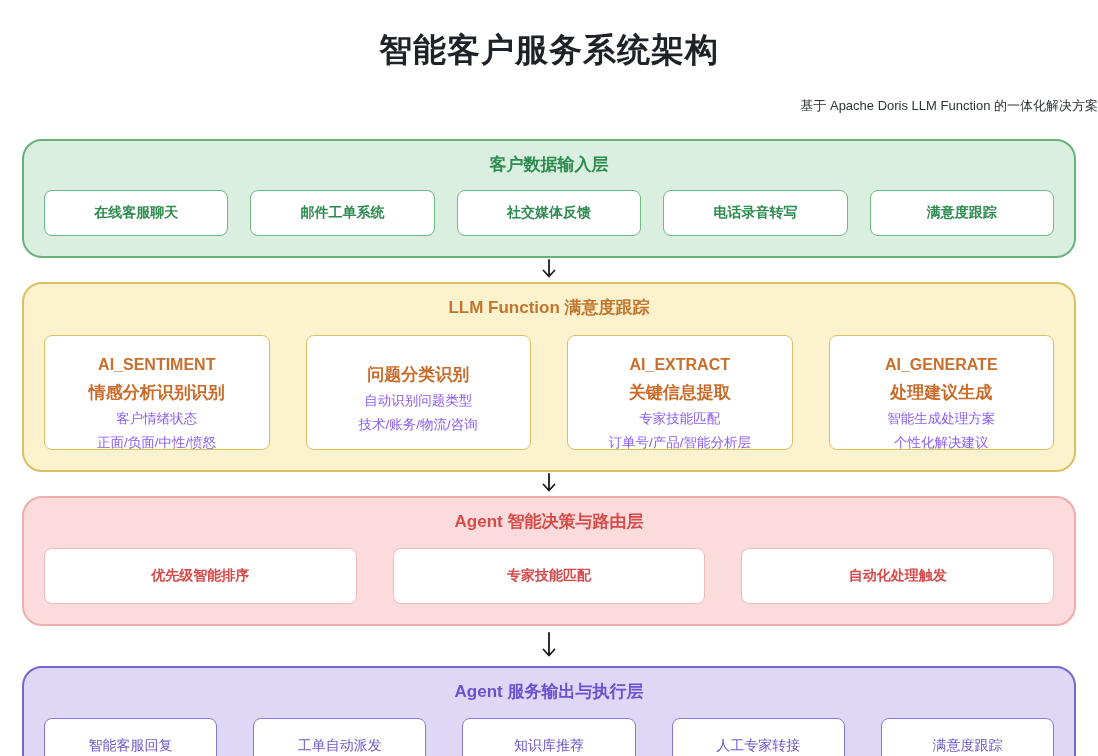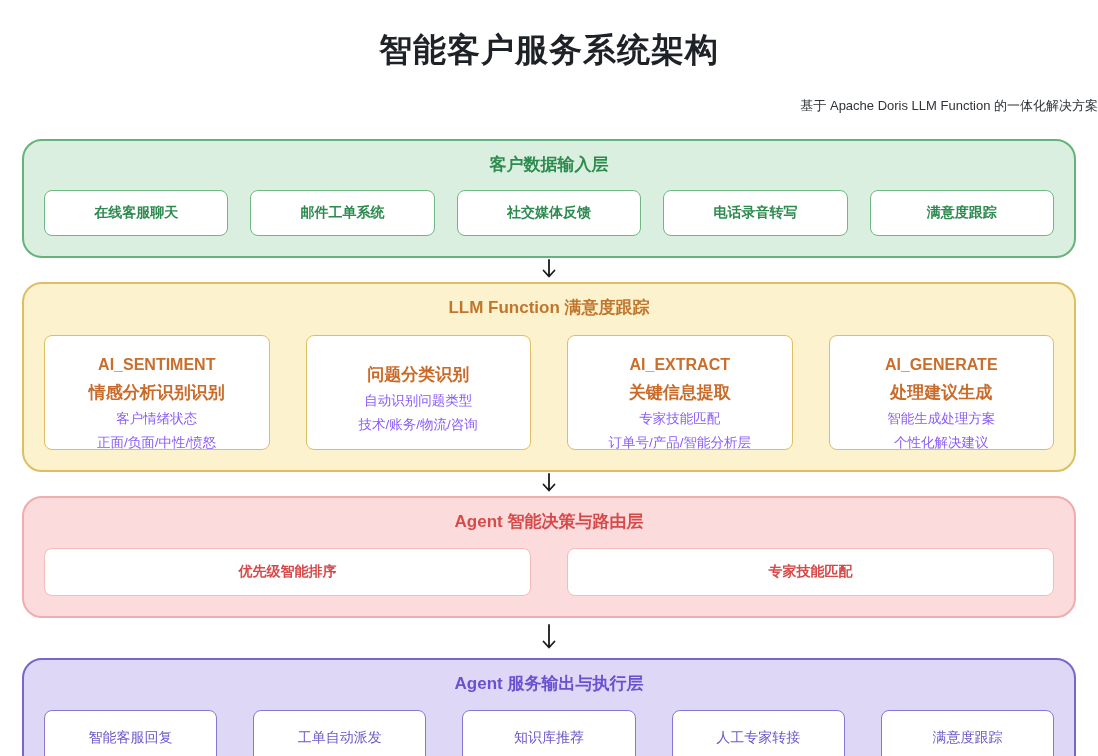--- a/index.html
+++ b/index.html
@@ -71,21 +71,21 @@
     padding: 20px 10px 18px 10px;
     height: 115px;
   }
   .card-name { font-size: 16px; font-weight: 700; color: #ca6e2b; }
   .card-sub { font-size: 17px; font-weight: 700; color: #c96a28; margin-top: 7px; }
   .card-line { font-size: 13.5px; color: #8b5cf6; margin-top: 6px; }
   
   .layer-pink { background: #fbdbdb; border-color: #efadad; }
   .layer-pink .layer-title { color: #d74a4a; }
   .layer-pink .row { gap: 36px; margin-top: 15px; }
-  .layer-pink .pill { border-color: #f2bcbc; color: #d74a4a; font-weight: 700; height: 48px; }
+  .layer-pink .pill { border-color: #f2bcbc; color: #d74a4a; font-weight: 700; height: 56px; }
   
   .layer-purple { background: #ded8f6; border-color: #7866cd; }
   .layer-purple .layer-title { color: #6b50cf; }
   .layer-purple .row { gap: 36px; margin-top: 15px; }
   .layer-purple .pill { border-color: #8878d6; color: #6e57c8; font-weight: 400; height: 55px; }
   
   .arrow-gap {
     display: flex;
     align-items: center;
     justify-content: center;
@@ -152,20 +152,21 @@
     <svg width="16" height="22" viewBox="0 0 16 22">
       <path d="M8 1 L8 17 M2.5 11.5 L8 17.5 L13.5 11.5" stroke="#1a1a1a" stroke-width="1.8" fill="none" stroke-linecap="round" stroke-linejoin="round"></path>
     </svg>
   </div>
 
   <section class="layer layer-pink">
     <div class="layer-title">Agent 智能决策与路由层</div>
     <div class="row">
       <div class="pill">优先级智能排序</div>
       <div class="pill">专家技能匹配</div>
+      <div class="pill">自动化处理触发</div>
     </div>
   </section>
 
   <div class="arrow-gap tall">
     <svg width="16" height="30" viewBox="0 0 16 30">
       <path d="M8 2 L8 24 M2.5 18.5 L8 24.5 L13.5 18.5" stroke="#1a1a1a" stroke-width="1.8" fill="none" stroke-linecap="round" stroke-linejoin="round"></path>
     </svg>
   </div>
 
   <section class="layer layer-purple">

